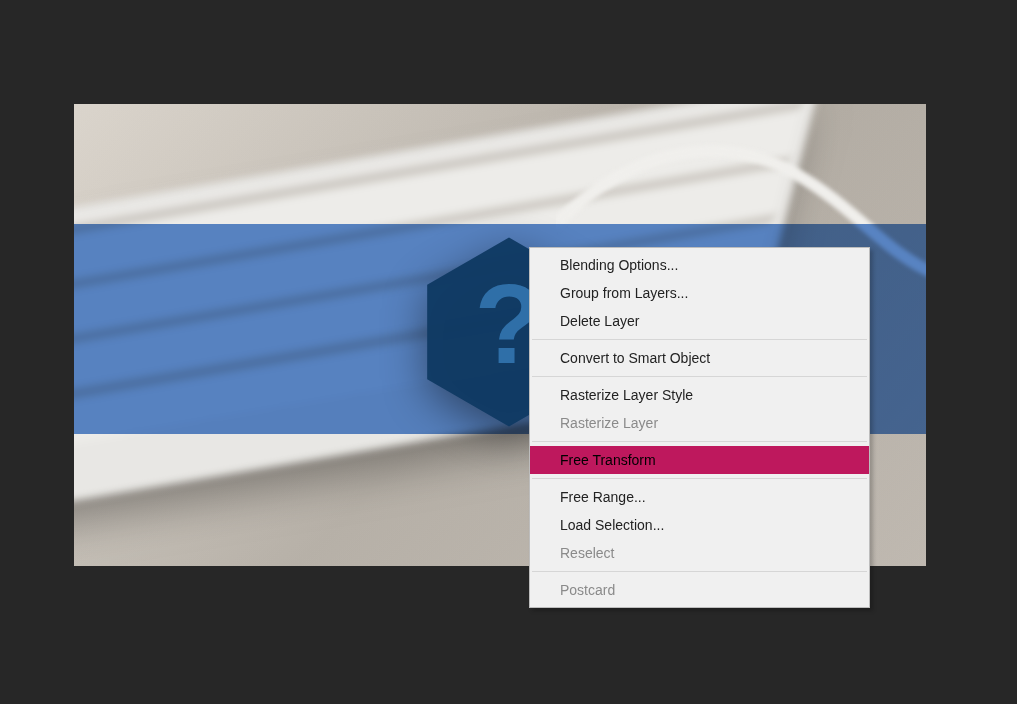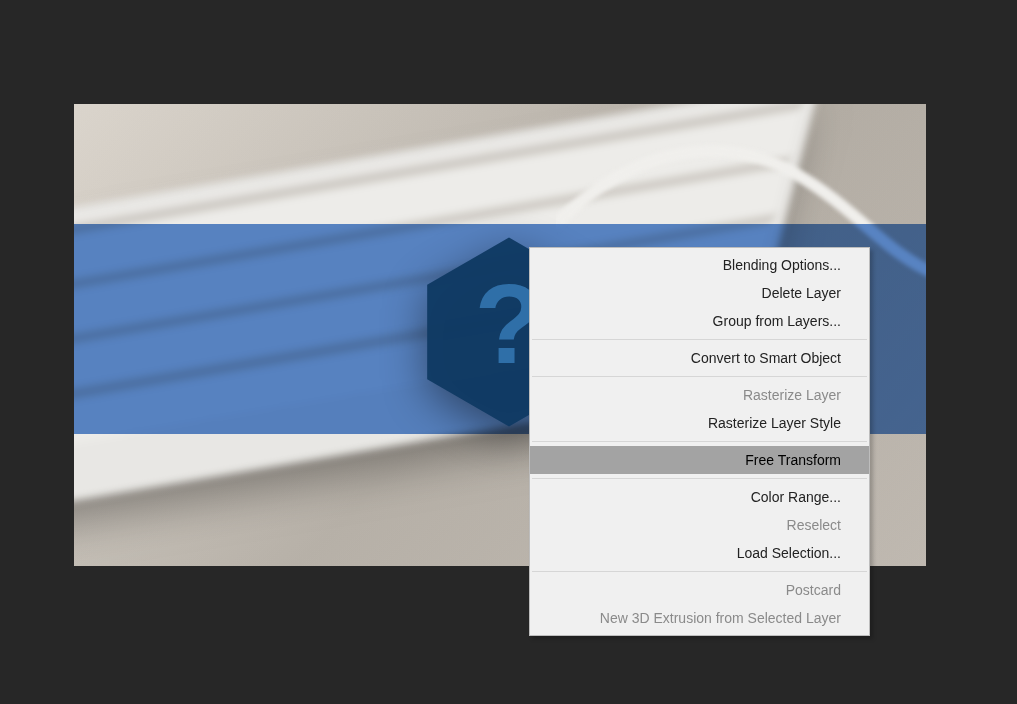--- a/index.html
+++ b/index.html
@@ -93,27 +93,26 @@
     border: 1px solid #bdbdbd;
     box-shadow: 3px 3px 4px rgba(0,0,0,.22);
     padding: 3px 0;
     user-select: none;
   }
   .menu-item {
     padding: 5px 28px 5px 30px;
     color: #222;
     line-height: 18px;
     cursor: default;
-    text-align: right;
   }
   .menu-item.disabled {
     color: #8a8a8a;
   }
   .menu-item.highlighted {
-    background: #a3a3a3;
+    background: #be185d;
     color: #000;
   }
   .menu-sep {
     height: 1px;
     margin: 4px 2px;
     background: #d6d6d6;
   }
 </style>
 </head>
 <body>
@@ -129,39 +128,38 @@
 
   <svg class="hex-logo" viewBox="0 0 100 110">
     <polygon points="50,3 95,29 95,81 50,107 5,81 5,29" fill="#103a63" opacity=".97"></polygon>
     <text x="50" y="72" text-anchor="middle" font-family="Arial Black, Arial, sans-serif" font-size="62" font-weight="900" fill="#2f6fa8">?</text>
   </svg>
 </div>
 
 <div class="context-menu">
 
   <div class="menu-item">Blending Options...</div>
+  <div class="menu-item">Group from Layers...</div>
   <div class="menu-item">Delete Layer</div>
-  <div class="menu-item">Group from Layers...</div>
 
   <div class="menu-sep"></div>
 
   <div class="menu-item">Convert to Smart Object</div>
 
   <div class="menu-sep"></div>
 
+  <div class="menu-item">Rasterize Layer Style</div>
   <div class="menu-item disabled">Rasterize Layer</div>
-  <div class="menu-item">Rasterize Layer Style</div>
 
   <div class="menu-sep"></div>
 
   <div class="menu-item highlighted">Free Transform</div>
 
   <div class="menu-sep"></div>
 
-  <div class="menu-item">Color Range...</div>
+  <div class="menu-item">Free Range...</div>
+  <div class="menu-item">Load Selection...</div>
   <div class="menu-item disabled">Reselect</div>
-  <div class="menu-item">Load Selection...</div>
 
   <div class="menu-sep"></div>
 
   <div class="menu-item disabled">Postcard</div>
-  <div class="menu-item disabled">New 3D Extrusion from Selected Layer</div>
 </div>
 
 </body></html>

